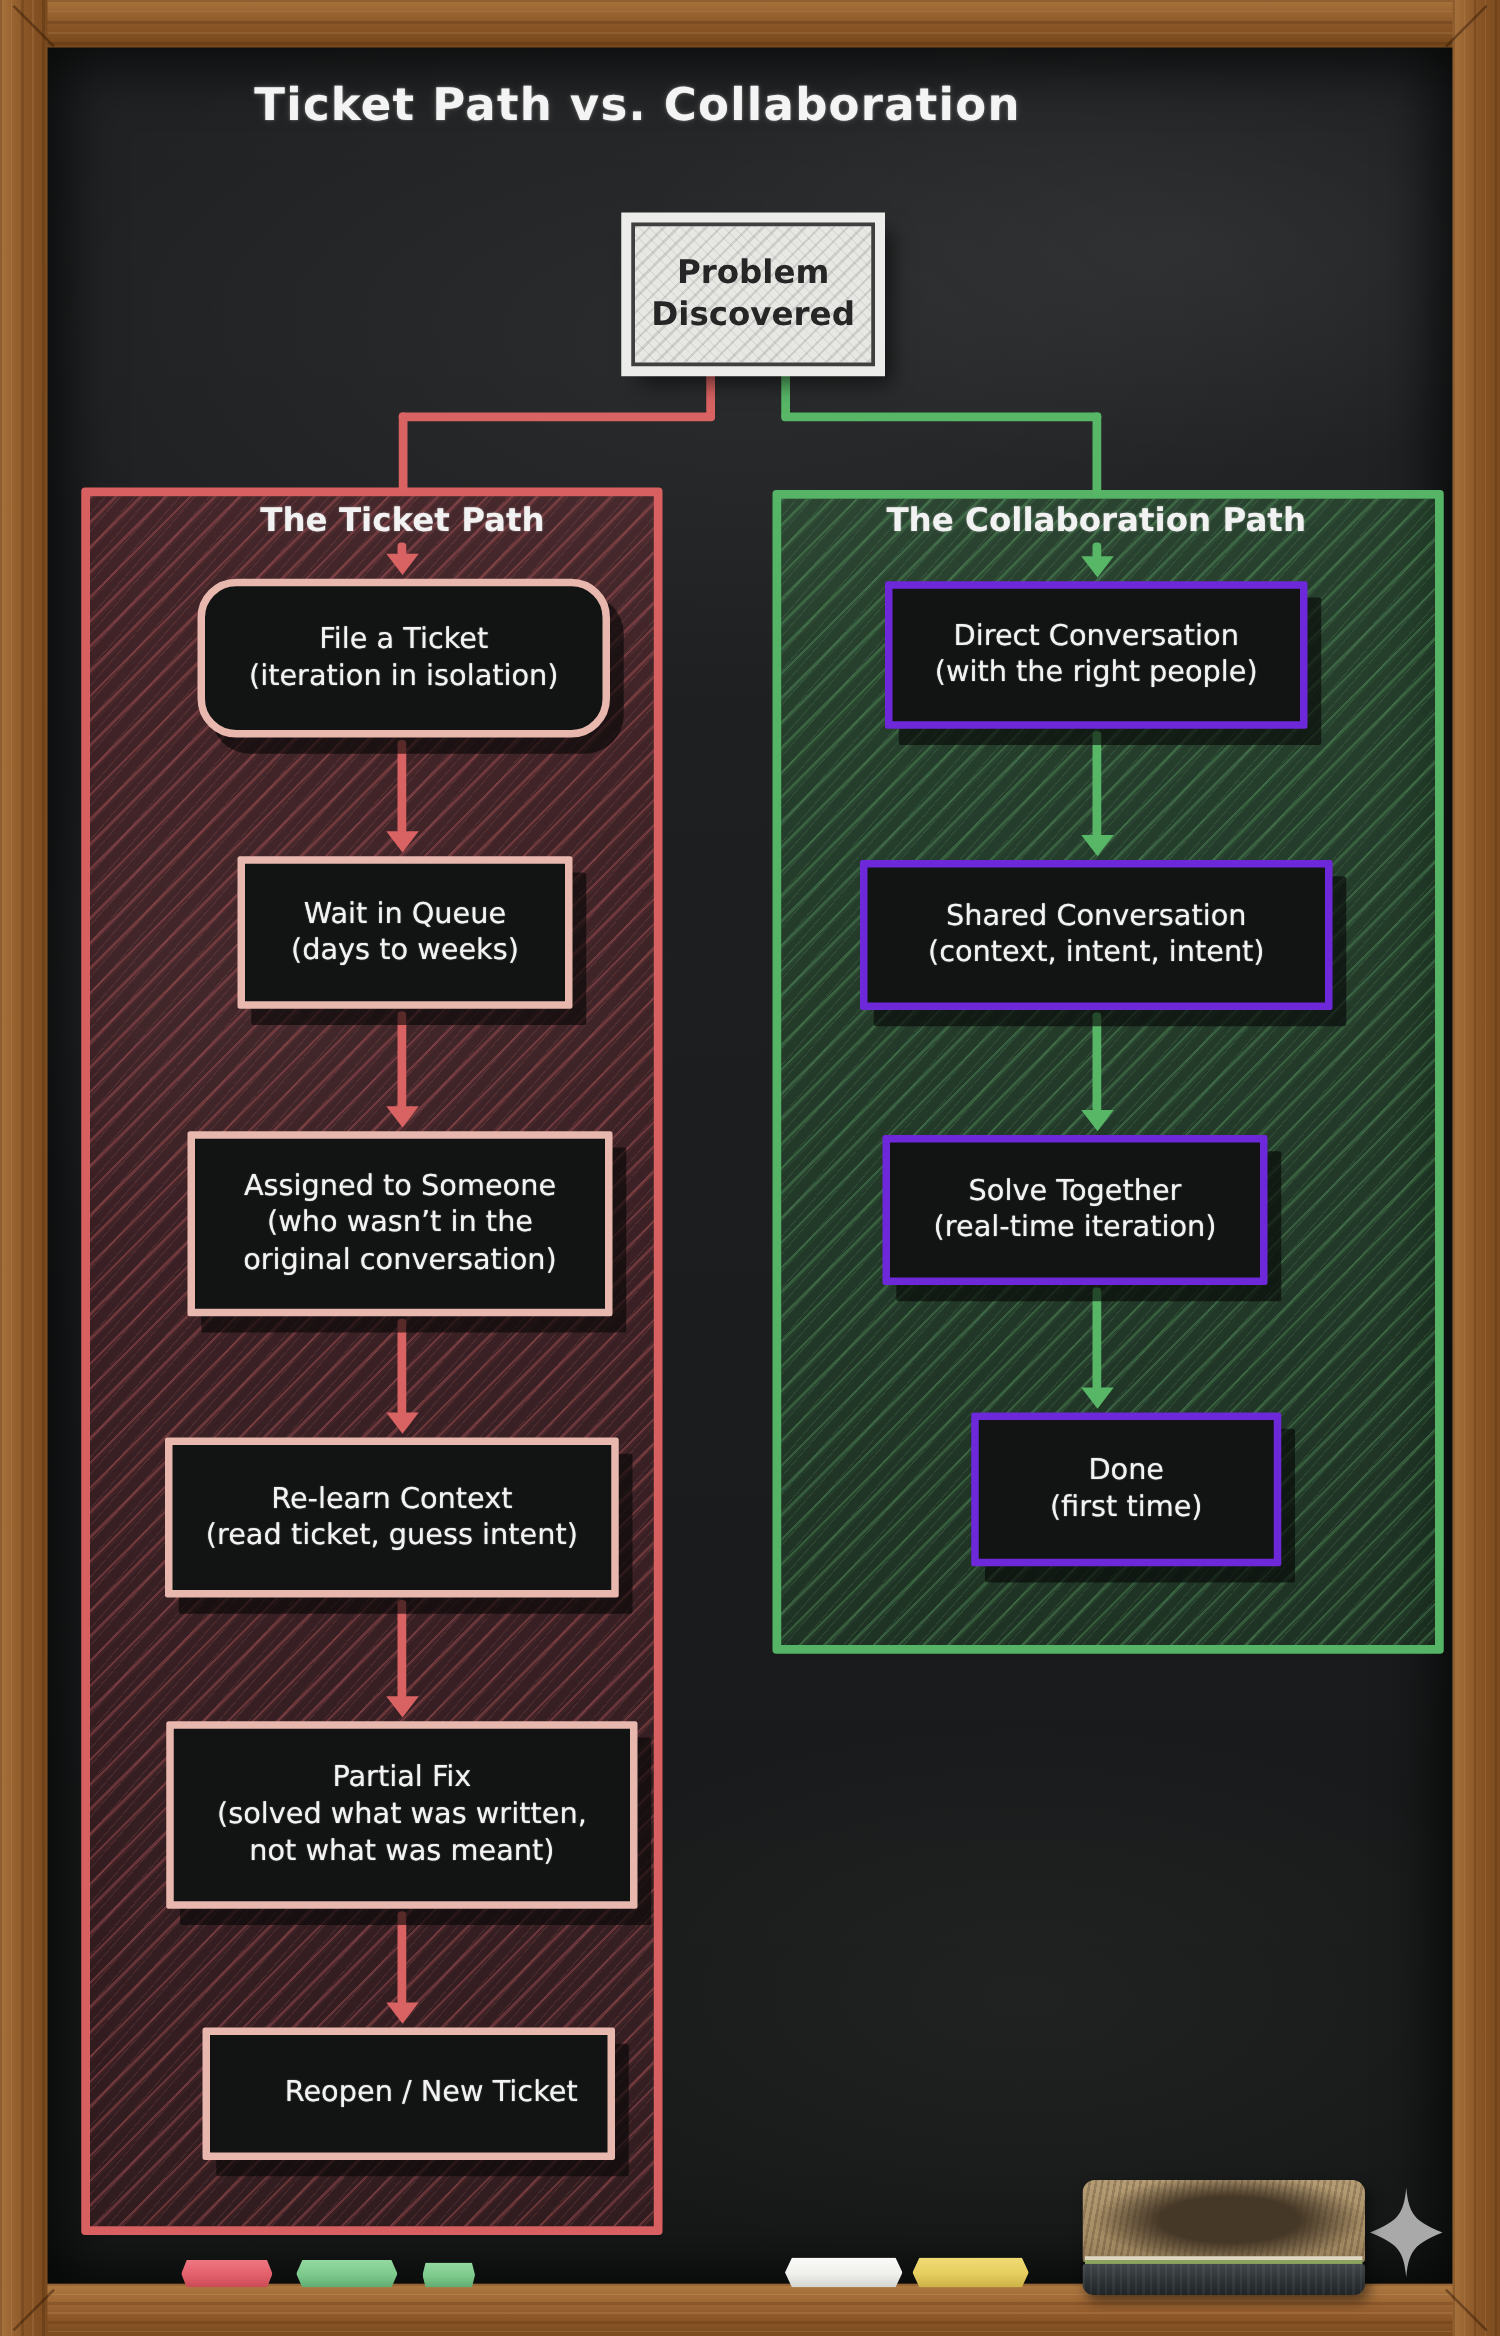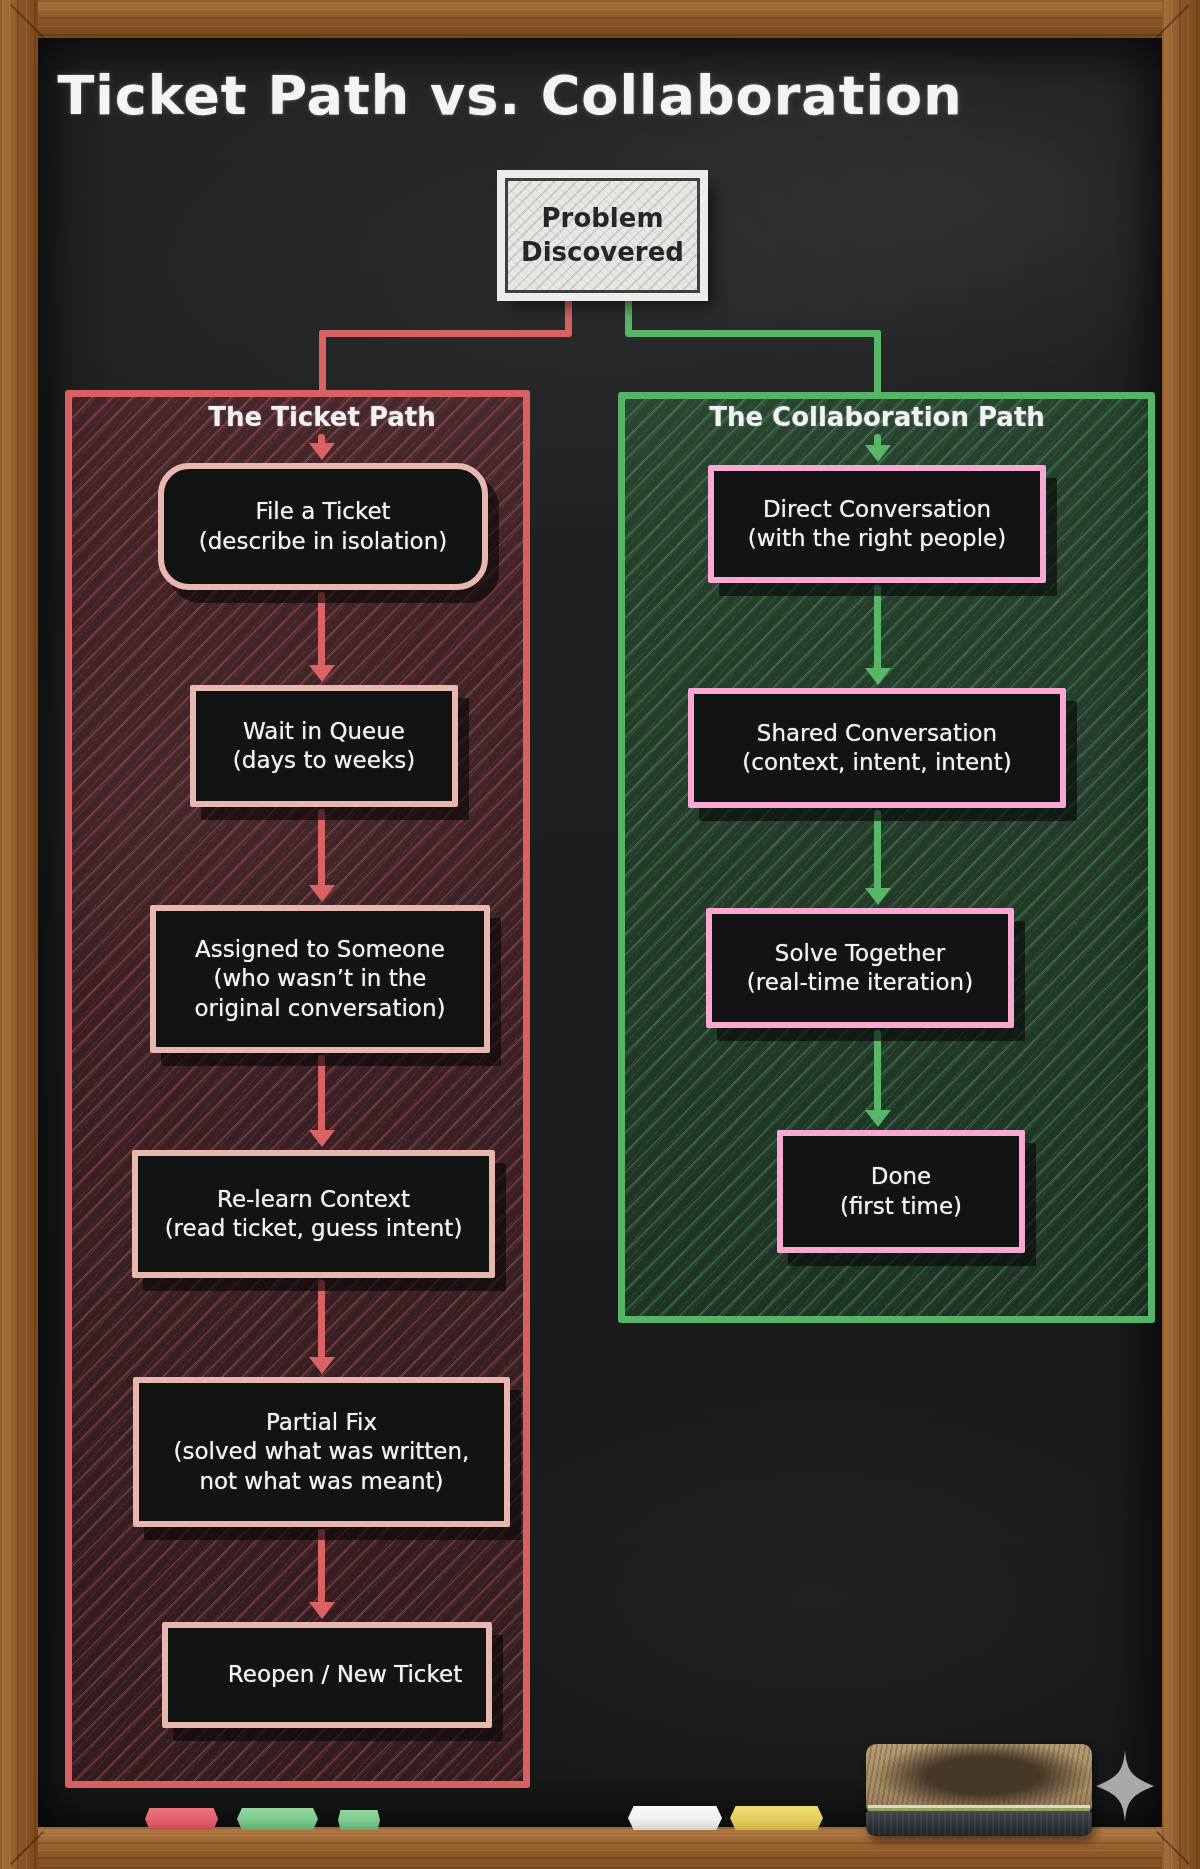--- a/index.html
+++ b/index.html
@@ -28,21 +28,21 @@
       background:
         radial-gradient(900px 420px at 560px 240px, rgba(255,255,255,0.05), rgba(0,0,0,0) 70%),
         radial-gradient(620px 260px at 900px 160px, rgba(255,255,255,0.05), rgba(0,0,0,0) 70%),
         radial-gradient(500px 300px at 180px 760px, rgba(255,255,255,0.03), rgba(0,0,0,0) 70%),
         radial-gradient(640px 320px at 780px 1560px, rgba(255,255,255,0.035), rgba(0,0,0,0) 70%),
         linear-gradient(180deg,#202223 0%,#1a1c1d 60%,#171919 100%);
       box-shadow: inset 0 0 46px 12px rgba(0,0,0,0.75);}
 
   
   .title{position:absolute;z-index:5;left:0;top:64px;width:1020px;text-align:center;
-      color:#f4f4f4;font-size:54px;font-weight:bold;letter-spacing:1px;
+      color:#f4f4f4;font-size:36px;font-weight:bold;letter-spacing:1px;
       text-shadow:0 0 2px rgba(255,255,255,0.45), 0 0 8px rgba(255,255,255,0.12);}
 
   
   .problem{position:absolute;z-index:6;left:505px;top:178px;width:195px;height:115px;
       box-sizing:border-box;border:3px solid #3f3f3f;
       background:
         repeating-linear-gradient(135deg, rgba(55,55,55,0.14) 0 2px, rgba(0,0,0,0) 2px 8px),
         repeating-linear-gradient(45deg, rgba(55,55,55,0.07) 0 1px, rgba(0,0,0,0) 1px 6px),
         #e7e7e4;
       box-shadow: 0 0 0 8px #ececea, 10px 10px 16px 3px rgba(0,0,0,0.6);
@@ -79,21 +79,21 @@
   .varrow.red::after{border-top:17px solid #d96262;}
   .varrow.green::after{border-top:17px solid #57b767;}
 
   
   .node{position:absolute;z-index:6;box-sizing:border-box;background:#121313;border-radius:2px;
       display:flex;flex-direction:column;justify-content:center;align-items:center;text-align:center;
       color:#f3f3f3;font-size:23px;line-height:1.28;
       text-shadow:0 0 1px rgba(255,255,255,0.7);}
   .node .nline{white-space:nowrap;}
   .node-red{border:6px solid #e8b7ae;box-shadow:11px 13px 0 rgba(6,6,6,0.62);}
-  .node-green{border:6px solid #f9a8d4;box-shadow:11px 13px 0 rgba(6,6,6,0.62);}
+  .node-green{border:6px solid #6d28d9;box-shadow:11px 13px 0 rgba(6,6,6,0.62);}
 
   
   .chalk{position:absolute;z-index:45;
       clip-path:polygon(0 50%,6% 0,94% 0,100% 50%,94% 100%,6% 100%);
       box-shadow:0 3px 4px rgba(0,0,0,0.5);}
   .chalk.red{background:linear-gradient(180deg,#ee7681 0%,#e25f6b 55%,#c84a54 100%);}
   .chalk.green{background:linear-gradient(180deg,#93d8a0 0%,#7dc98c 55%,#61ab72 100%);}
   .chalk.white{background:linear-gradient(180deg,#fbfbf9 0%,#efefec 55%,#d4d4cf 100%);}
   .chalk.yellow{background:linear-gradient(180deg,#f0dc74 0%,#e6cd5e 55%,#ccb246 100%);}
 
@@ -147,21 +147,21 @@
   <div class="varrow red" style="left:318px;top:1280px;height:79px;"></div>
   <div class="varrow red" style="left:318px;top:1529px;height:75px;"></div>
 
   <div class="varrow green" style="left:874px;top:434px;height:13px;"></div>
   <div class="varrow green" style="left:874px;top:585px;height:85px;"></div>
   <div class="varrow green" style="left:874px;top:810px;height:80px;"></div>
   <div class="varrow green" style="left:874px;top:1030px;height:82px;"></div>
 
   <div class="node node-red" style="left:158px;top:463px;width:330px;height:127px;border-radius:31px;">
     <div class="nline">File a Ticket</div>
-    <div class="nline">(describe in isolation)</div>
+    <div class="nline">(iteration in isolation)</div>
   </div>
   <div class="node node-red" style="left:190px;top:685px;width:268px;height:122px;">
     <div class="nline">Wait in Queue</div>
     <div class="nline">(days to weeks)</div>
   </div>
   <div class="node node-red" style="left:150px;top:905px;width:340px;height:148px;text-align:right;">
     <div class="nline">Assigned to Someone</div>
     <div class="nline">(who wasn’t in the</div>
     <div class="nline">original conversation)</div>
   </div>

